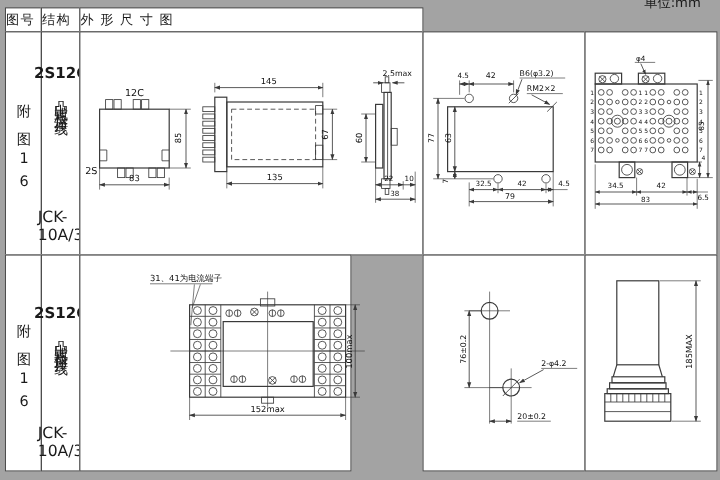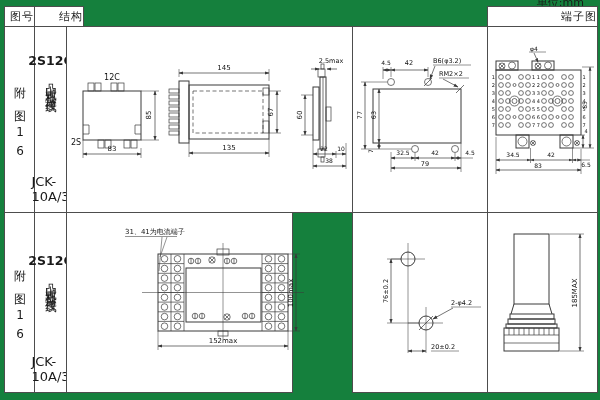--- a/index.html
+++ b/index.html
@@ -1,19 +1,19 @@
 <!DOCTYPE html>
 <html><head>
 <meta charset="utf-8">
 <style>
   html,body{margin:0;padding:0;background:#fff;}
-  #page{position:relative;width:600px;height:400px;background:#15803d;overflow:hidden;
+  #page{position:relative;width:600px;height:400px;background:#a3a3a3;overflow:hidden;
         font-family:"DejaVu Sans","Liberation Sans",sans-serif;color:#1a1a1a;}
   .cell{position:absolute;border:1px solid #4d4d4d;box-sizing:border-box;background:#fff;}
-  .head{display:flex;align-items:center;justify-content:flex-end;font-size:11px;letter-spacing:1px;}
+  .head{display:flex;align-items:center;justify-content:flex-start;font-size:11px;letter-spacing:1px;}
   .figcell{display:flex;align-items:center;justify-content:center;}
   .vtext{writing-mode:vertical-rl;text-orientation:upright;font-size:11.5px;letter-spacing:3px;}
   .figtxt{writing-mode:vertical-rl;text-orientation:upright;font-size:12px;letter-spacing:5px;}
   .structcell{display:flex;flex-direction:column;align-items:center;}
   .model{font-size:12.5px;font-weight:600;margin-bottom:6px;}
   .product{font-size:13px;margin-top:auto;padding-bottom:8px;}
   .unit{position:absolute;top:-5px;right:16px;font-size:11px;}
   svg{display:block;}
   svg text{font-family:"DejaVu Sans","Liberation Sans",sans-serif;fill:#111;}
   .ln{stroke:#3a3a3a;fill:none;stroke-width:1;}
@@ -26,25 +26,25 @@
 </style>
 </head>
 <body>
 
 <div id="page">
   <div class="unit">单位:mm</div>
 
   <div class="cell head" style="left:4px;top:6px;width:31px;height:21px">
       <span>图号</span>
     </div>
-  <div class="cell head" style="left:34px;top:6px;width:50px;height:21px">
+  <div class="cell head" style="left:34px;top:6px;width:33px;height:21px">
       <span>结构</span>
     </div>
-  <div class="cell head" style="left:487px;top:6px;width:111px;height:21px">
-      <span>端子图</span>
+  <div class="cell head" style="left:66px;top:6px;width:287px;height:21px">
+      <span>外 形 尺 寸 图</span>
     </div>
 
   <div class="cell figcell" style="left:4px;top:26px;width:31px;height:187px">
     <div class="figtxt">附 图 16</div>
   </div>
   <div class="cell structcell" style="left:34px;top:26px;width:33px;height:187px;padding-top:26px">
     <div class="model">2S12C</div>
     <div class="vtext">凸出式板后接线</div>
     <div class="product">JCK-10A/3</div>
   </div>

